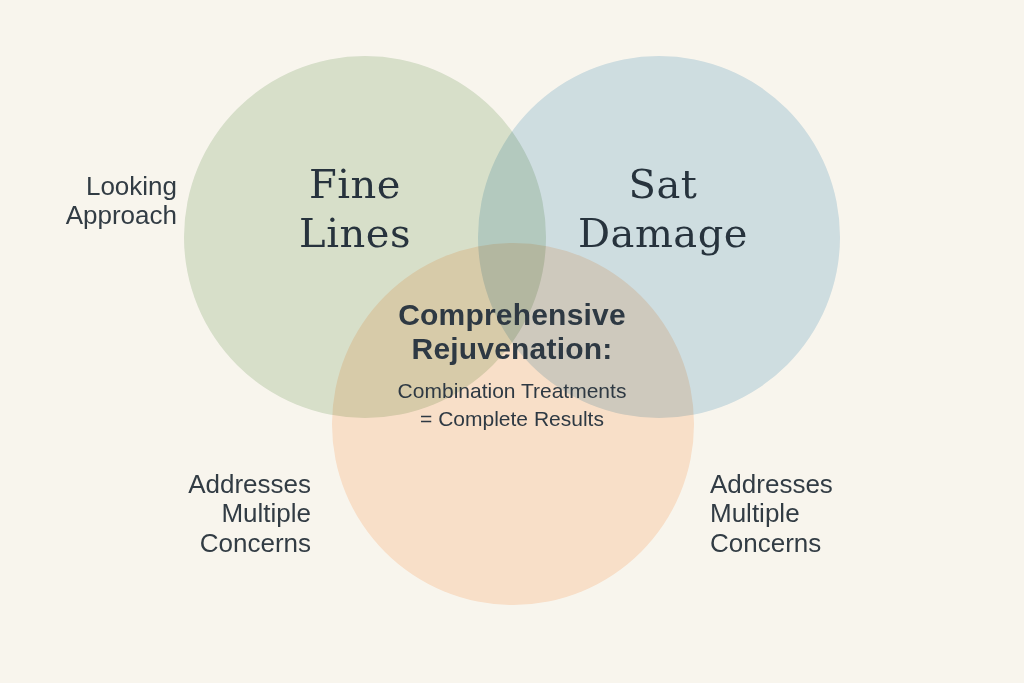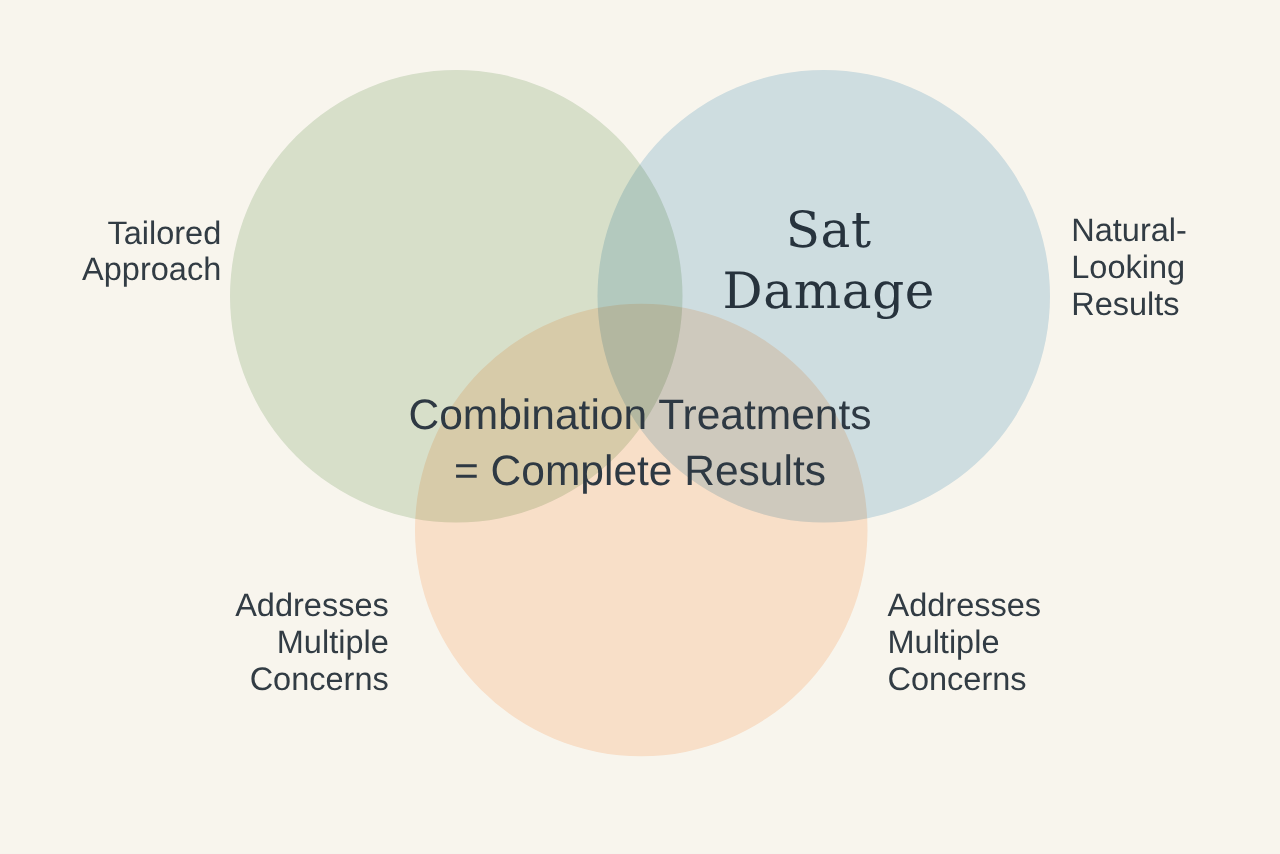--- a/index.html
+++ b/index.html
@@ -52,21 +52,21 @@
   }
   .center-heading {
     font-size: 30px;
     font-weight: bold;
     line-height: 1.12;
     letter-spacing: 0.2px;
     white-space: pre-line;
   }
   .center-body {
     margin-top: 12px;
-    font-size: 34px;
+    font-size: 21px;
     line-height: 1.32;
     white-space: pre-line;
   }
 
   .side-label {
     position: absolute;
     font-size: 26px;
     line-height: 1.13;
     color: #323c44;
     white-space: pre-line;
@@ -80,36 +80,37 @@
 <body>
 
 <div class="stage">
 
   <div class="circle circle-green" style="background-color: rgb(221, 232, 217);"></div>
 
   <div class="circle circle-blue" style="background-color: rgb(212, 230, 241);"></div>
 
   <div class="circle circle-orange" style="background-color: rgb(255, 232, 215);"></div>
 
+  <div class="serif-label label-fine-lines">Fine
+Lines</div>
 
   <div class="serif-label label-sun-damage">Sat
 Damage</div>
 
 
   <div class="center-label">
+    <div class="center-heading">Comprehensive
+Rejuvenation:</div>
     <div class="center-body">Combination Treatments
 = Complete Results</div>
   </div>
 
-  <div class="side-label anno-top-left">Tailored
+  <div class="side-label anno-top-left">Looking
 Approach</div>
 
-  <div class="side-label anno-top-right">Natural-
-Looking
-Results</div>
 
   <div class="side-label anno-bottom-left">Addresses
 Multiple
 Concerns</div>
 
   <div class="side-label anno-bottom-right">Addresses
 Multiple
 Concerns</div>
 
 </div>

